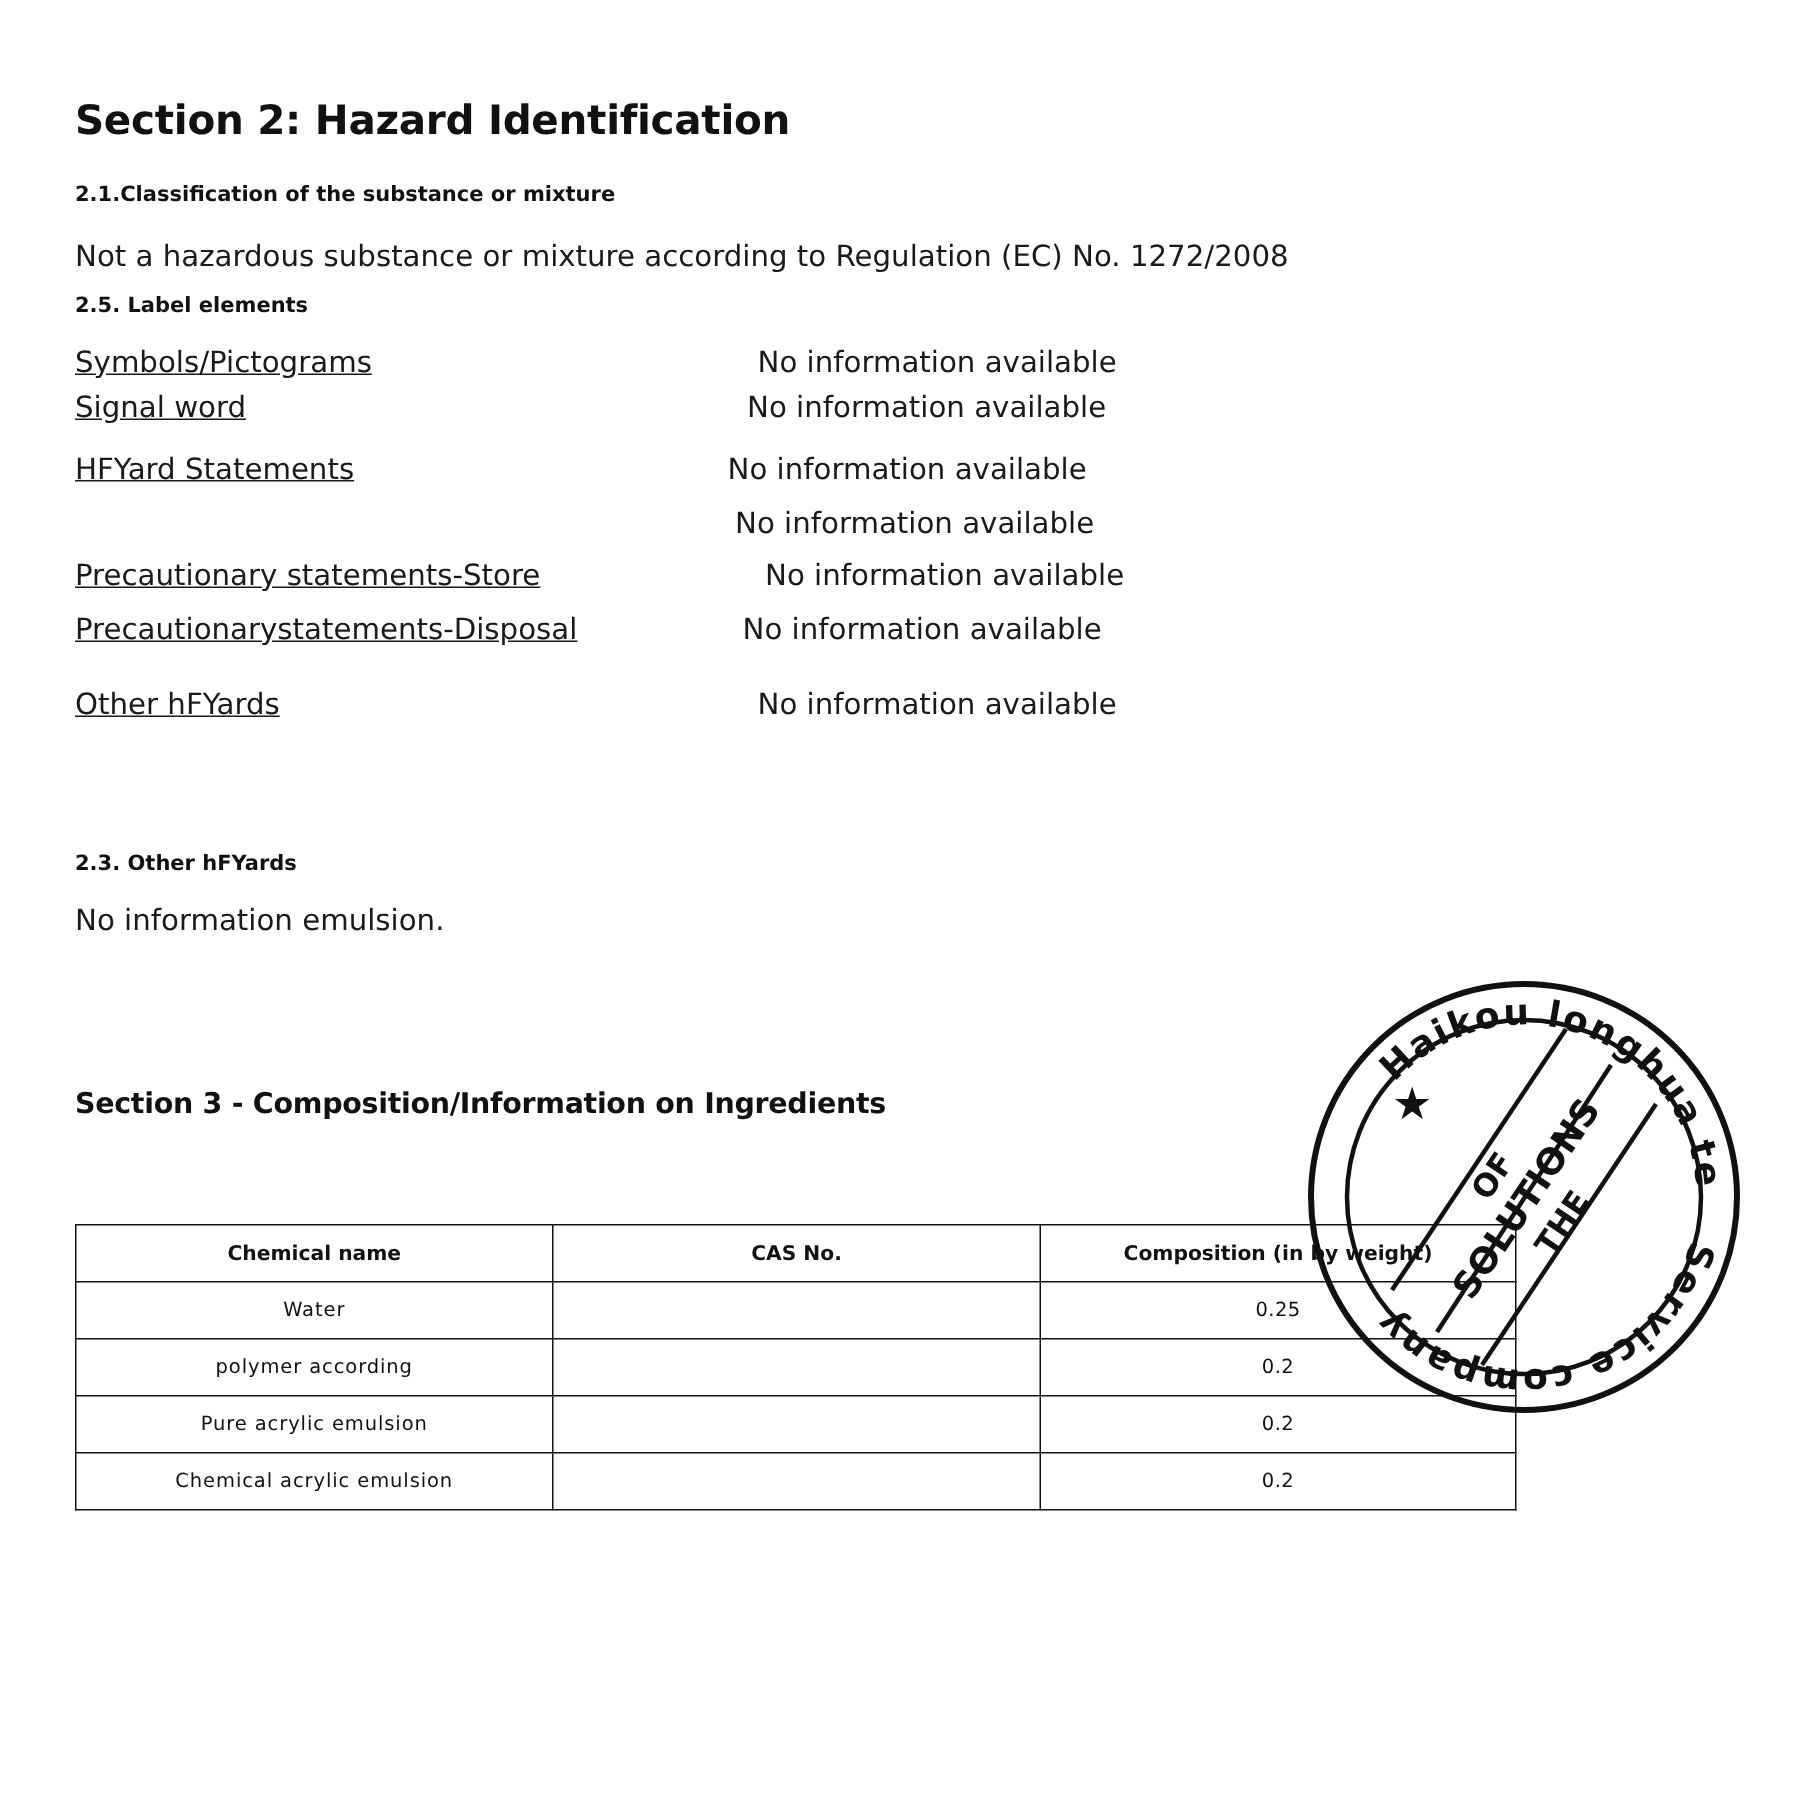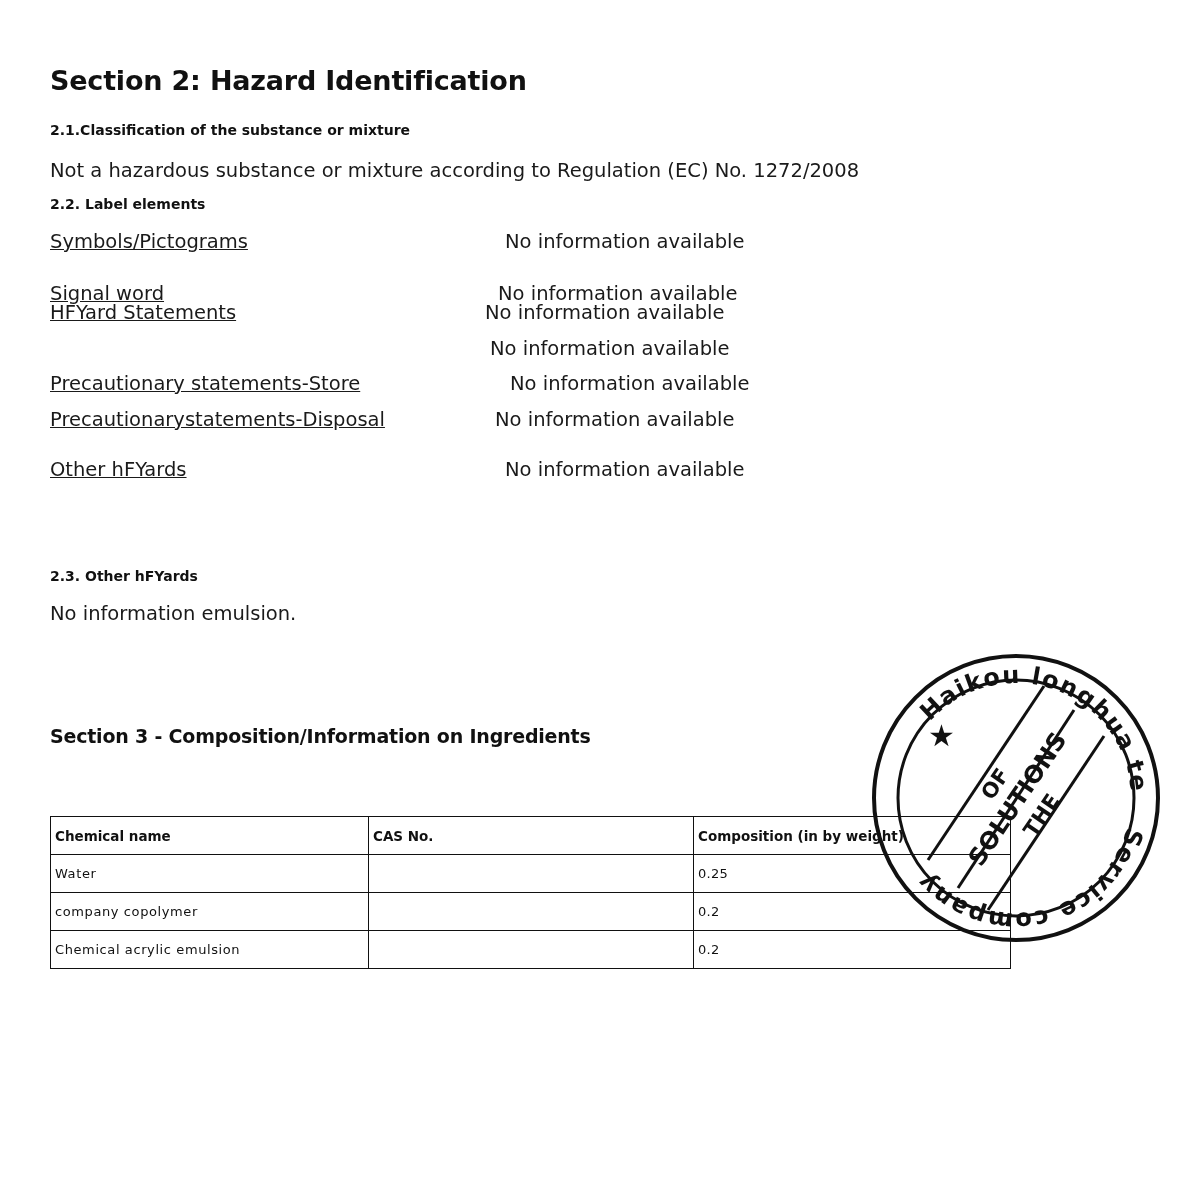--- a/index.html
+++ b/index.html
@@ -83,21 +83,21 @@
   }
   table.ingredients {
     border-collapse: collapse;
     width: 960px;
     table-layout: fixed;
   }
   table.ingredients th,
   table.ingredients td {
     border: 1px solid #111;
     height: 37px;
-    text-align: left;
+    text-align: center;
     font-size: 13px;
     font-weight: 400;
     padding: 0 4px;
     color: #111;
   }
   table.ingredients th {
     font-weight: 700;
     font-size: 13.5px;
   }
   table.ingredients col.c1 { width: 318px; }
@@ -125,28 +125,28 @@
 <body>
 
 <div class="page">
 
   <div class="section-title" id="sec2-title">Section 2: Hazard Identification</div>
 
   <div class="sub-title" id="sub21">2.1.Classification of the substance or mixture</div>
 
   <div class="body-text" id="p21">Not a hazardous substance or mixture according to Regulation (EC) No. 1272/2008</div>
 
-  <div class="sub-title" id="sub22">2.2. Label elements</div>
+  <div class="sub-title" id="sub22">2.5. Label elements</div>
 
   <div id="label-rows">
       <div class="label-row" style="top: 230px;">
         <span class="lbl">Symbols/Pictograms</span>
         <span class="val" style="left: 455px;">No information available</span>
       </div>
-      <div class="label-row" style="top: 282px;">
+      <div class="label-row" style="top: 260px;">
         <span class="lbl">Signal word</span>
         <span class="val" style="left: 448px;">No information available</span>
       </div>
       <div class="label-row" style="top: 301px;">
         <span class="lbl">HFYard Statements</span>
         <span class="val" style="left: 435px;">No information available</span>
       </div>
       <div class="label-row" style="top: 337px;">
         <span class="val" style="left: 440px;">No information available</span>
       </div>
@@ -184,21 +184,26 @@
           <th>Composition  (in by weight)</th>
         </tr>
       </thead>
       <tbody id="ingredients-body">
           <tr>
             <td class="cell-name">Water</td>
             <td class=""></td>
             <td class="cell-comp">0.25</td>
           </tr>
           <tr>
-            <td class="cell-name">company copolymer</td>
+            <td class="cell-name">polymer according</td>
+            <td class=""></td>
+            <td class="cell-comp">0.2</td>
+          </tr>
+          <tr>
+            <td class="cell-name">Pure acrylic emulsion</td>
             <td class=""></td>
             <td class="cell-comp">0.2</td>
           </tr>
           <tr>
             <td class="cell-name">Chemical acrylic emulsion</td>
             <td class=""></td>
             <td class="cell-comp">0.2</td>
           </tr>
         </tbody>
     </table>

